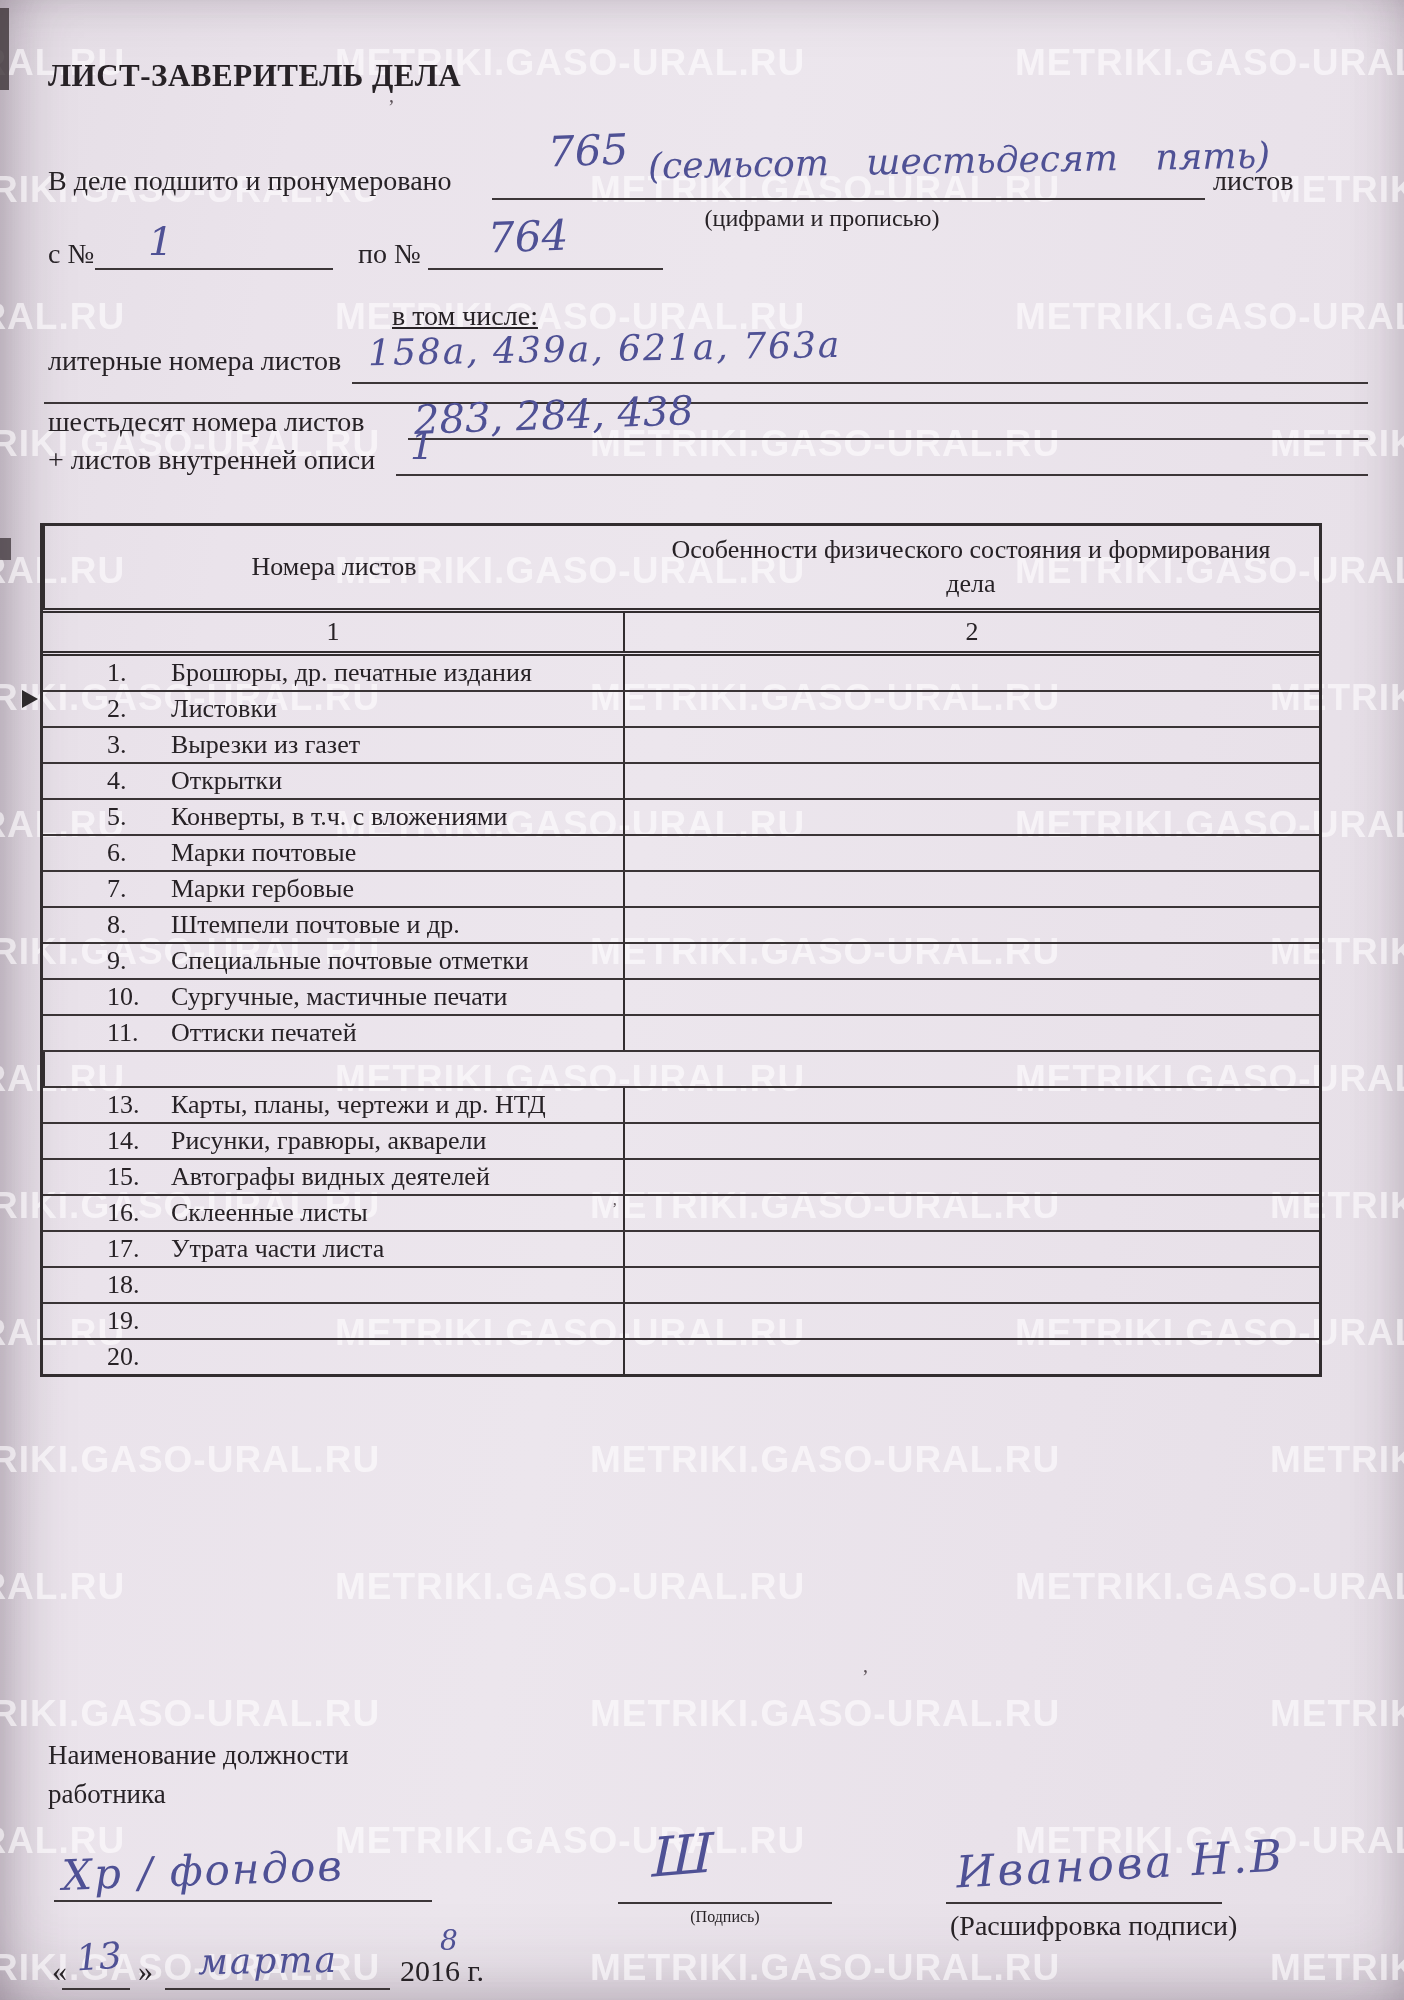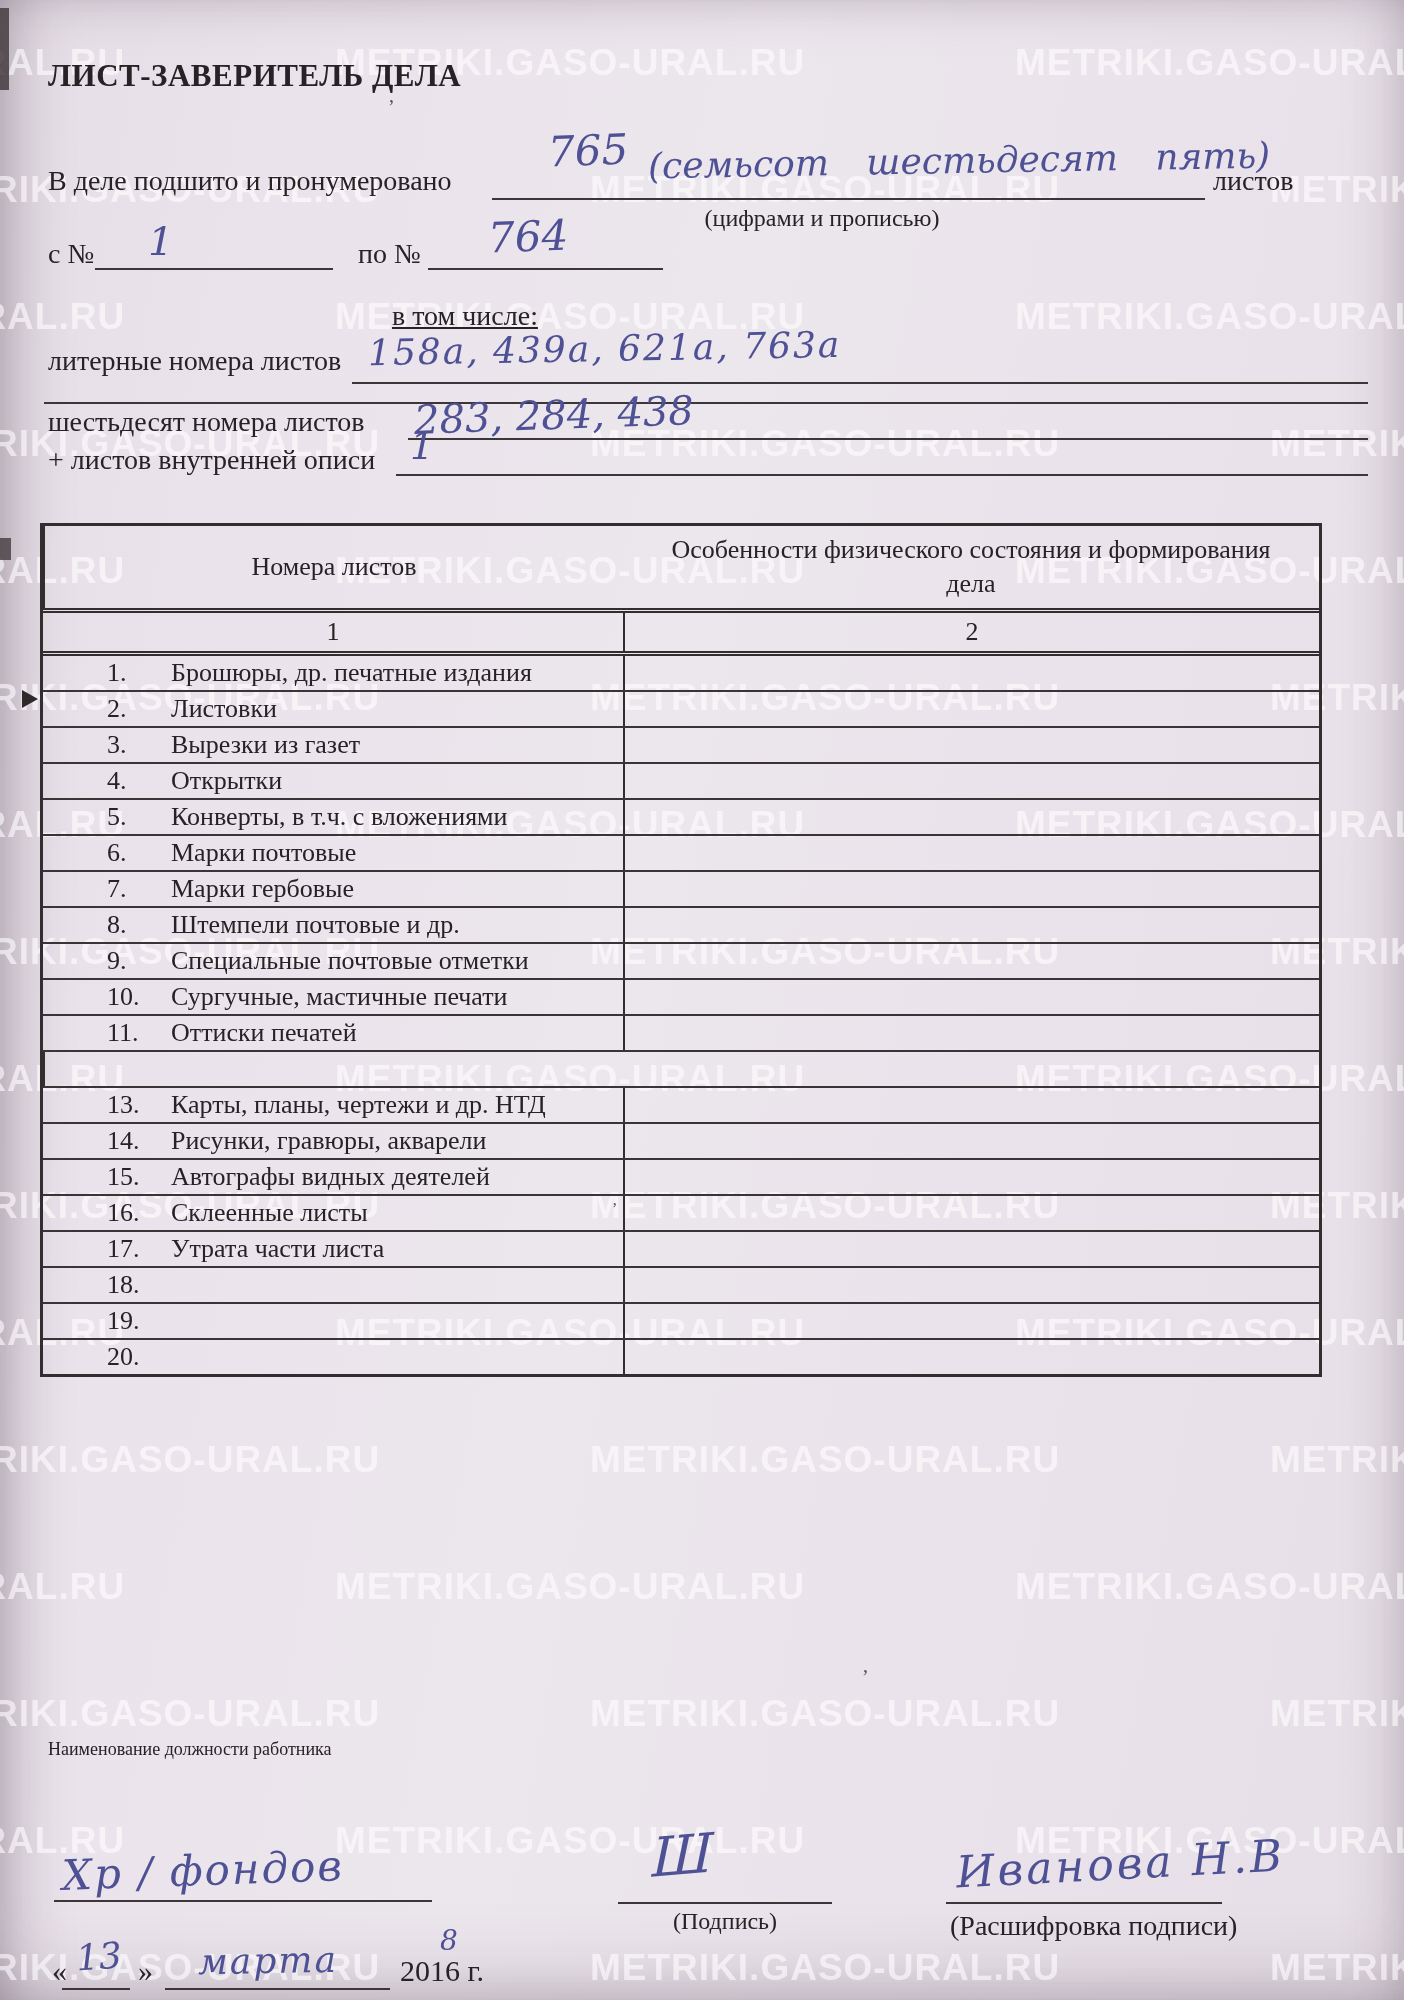--- a/index.html
+++ b/index.html
@@ -276,28 +276,28 @@
         <div class="trow">
           <div class="c1">
             <span class="rnum">20.</span>
             <span class="rlabel"></span>
           </div>
           <div class="c2"></div>
         </div>
       </div>
   </div>
 
-  <div class="pr" style="left:48px;top:1736px;width:330px;font-size:18px;line-height:1.45;white-space:normal;">Наименование должности работника</div>
+  <div class="pr" style="left:48px;top:1736px;width:330px;font-size:27px;line-height:1.45;white-space:normal;">Наименование должности работника</div>
 
   <div class="hw" style="left:62px;top:1846px;font-size:42px;letter-spacing:2px;transform:rotate(-2deg);">Хр / фондов</div>
   <div class="uline" style="left:54px;top:1860px;width:378px;height:40px;"></div>
 
   <div class="hw" style="left:652px;top:1824px;font-size:54px;transform:rotate(-5deg) skewX(-6deg);">Ш</div>
   <div class="uline" style="left:618px;top:1862px;width:214px;height:40px;"></div>
-  <div class="pr" style="left:640px;top:1908px;width:170px;text-align:center;font-size:24px;">(Подпись)</div>
+  <div class="pr" style="left:640px;top:1908px;width:170px;text-align:center;font-size:16px;">(Подпись)</div>
 
   <div class="hw" style="left:956px;top:1838px;font-size:44px;letter-spacing:3px;transform:rotate(-3deg);">Иванова Н.В</div>
   <div class="uline" style="left:946px;top:1862px;width:276px;height:40px;"></div>
   <div class="pr" style="left:950px;top:1910px;width:280px;text-align:center;font-size:28px;">(Расшифровка подписи)</div>
 
   <div class="pr" style="left:52px;top:1954px;font-size:30px;">«</div>
   <div class="uline" style="left:62px;top:1950px;width:68px;height:38px;"></div>
   <div class="hw" style="left:76px;top:1936px;font-size:36px;transform:rotate(-4deg);">13</div>
   <div class="pr" style="left:138px;top:1954px;font-size:30px;">»</div>
   <div class="uline" style="left:165px;top:1950px;width:225px;height:38px;"></div>

